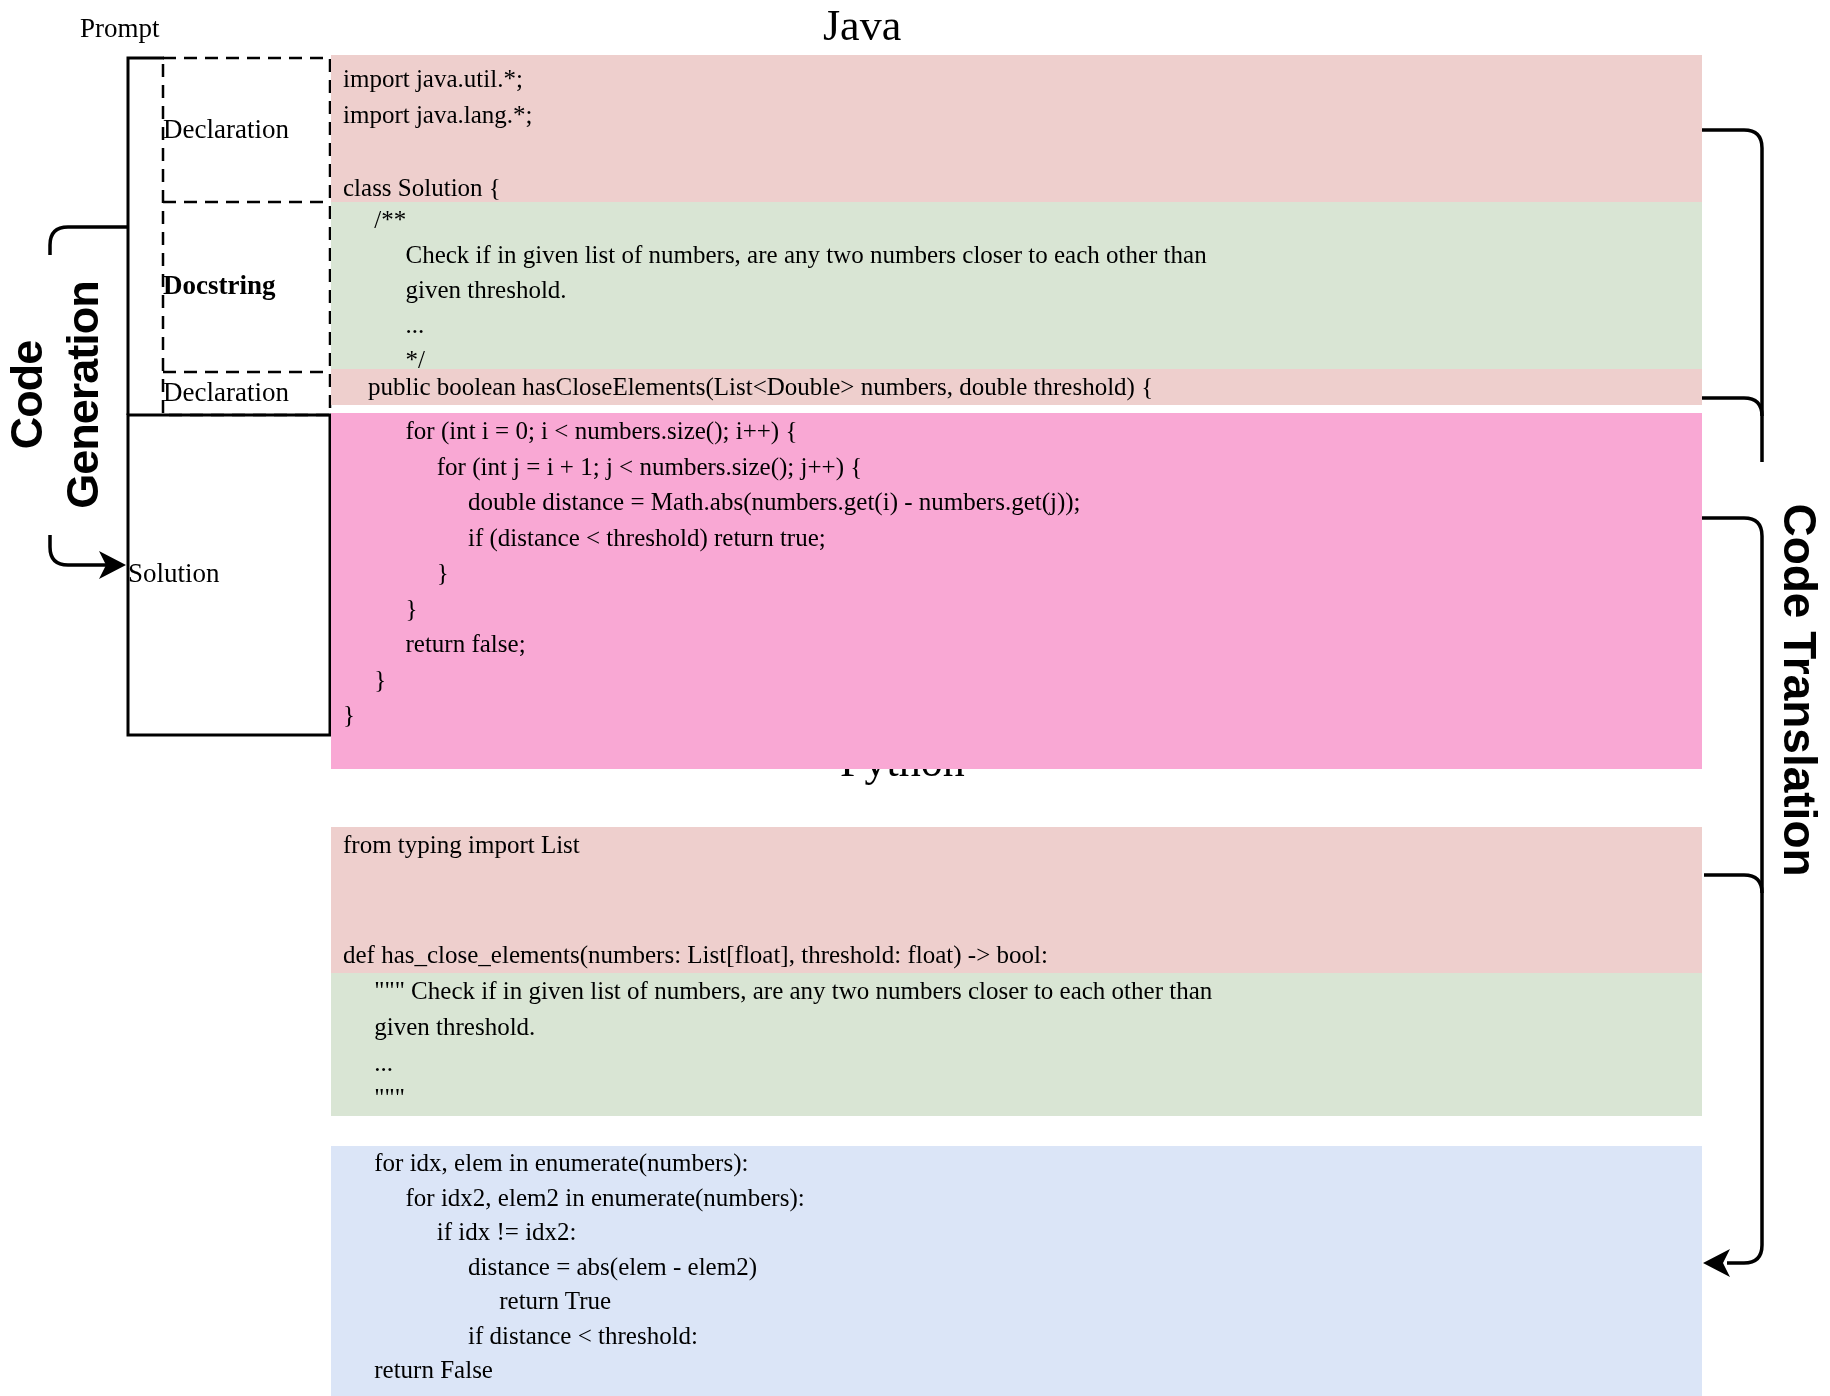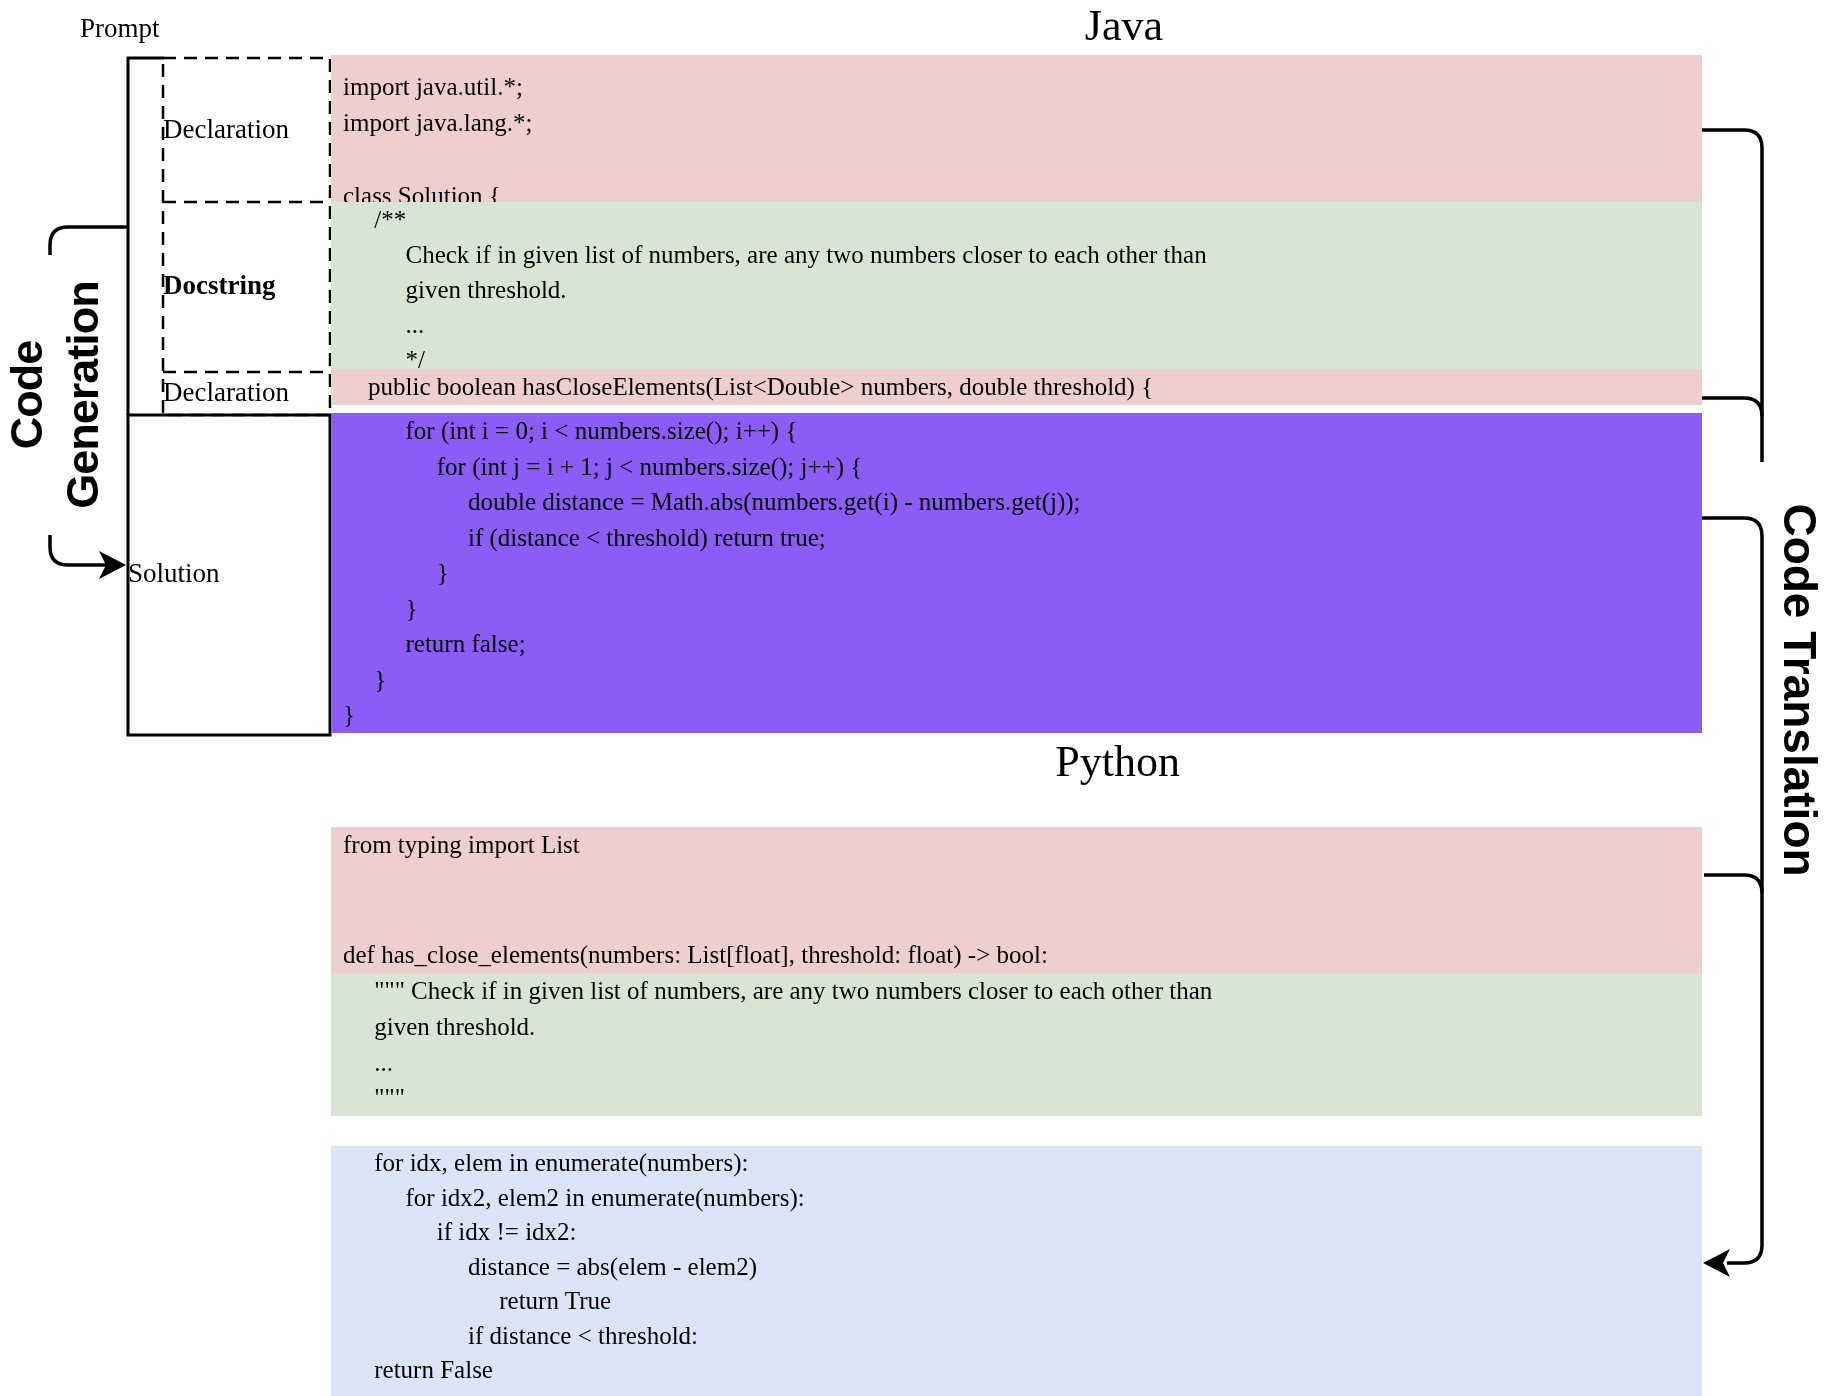--- a/index.html
+++ b/index.html
@@ -7,21 +7,21 @@
     position:relative;
     width:1830px;height:1396px;
     background:#ffffff;
     font-family:"Liberation Serif", serif;
     overflow:hidden;
   }
   
   .lang-title{
     position:absolute;
     width:340px;
-    text-align:right;
+    text-align:left;
     font-size:44px;
     color:#000;
     font-family:"Liberation Serif", serif;
   }
   
   .plabel{
     position:absolute;
     text-align:left;
     font-size:27px;
     color:#000;
@@ -106,37 +106,37 @@
   <div class="plabel" style="left:163px;top:270px;width:167px;font-weight:bold;">Docstring</div>
   <div class="plabel" style="left:163px;top:377px;width:167px;">Declaration</div>
   <div class="plabel" style="left:128px;top:558px;width:202px;">Solution</div>
 
   <div class="rot-label" id="code-generation-label">
     <div>Code</div>
     <div>Generation</div>
   </div>
   <div class="rot-label" id="code-translation-label">Code Translation</div>
 
-  <div class="code-block" style="top: 55px; height: 147px; line-height: 36.4px; padding-top: 14px; background: rgb(238, 207, 205);">
+  <div class="code-block" style="top: 55px; height: 147px; line-height: 36.4px; padding-top: 6px; background: rgb(238, 207, 205);">
       <div class="code-line">import java.util.*;</div>
       <div class="code-line">import java.lang.*;</div>
       <div class="code-line">&nbsp;</div>
       <div class="code-line">class Solution {</div>
     </div>
   <div class="code-block" style="top: 202px; height: 175px; line-height: 35px; background: rgb(217, 229, 212);">
       <div class="code-line">     /**</div>
       <div class="code-line">          Check if in given list of numbers, are any two numbers closer to each other than</div>
       <div class="code-line">          given threshold.</div>
       <div class="code-line">          ...</div>
       <div class="code-line">          */</div>
     </div>
   <div class="code-block" style="top: 369px; height: 36px; line-height: 36px; background: rgb(238, 207, 205);">
       <div class="code-line">    public boolean hasCloseElements(List&lt;Double&gt; numbers, double threshold) {</div>
     </div>
-  <div class="code-block" style="top: 413px; height: 320px; line-height: 35.5px; background: #8b5cf6;">
+  <div class="code-block" style="top: 413px; height: 356px; line-height: 35.5px; background: #f9a8d4;">
       <div class="code-line">          for (int i = 0; i &lt; numbers.size(); i++) {</div>
       <div class="code-line">               for (int j = i + 1; j &lt; numbers.size(); j++) {</div>
       <div class="code-line">                    double distance = Math.abs(numbers.get(i) - numbers.get(j));</div>
       <div class="code-line">                    if (distance &lt; threshold) return true;</div>
       <div class="code-line">               }</div>
       <div class="code-line">          }</div>
       <div class="code-line">          return false;</div>
       <div class="code-line">     }</div>
       <div class="code-line">}</div>
     </div>

